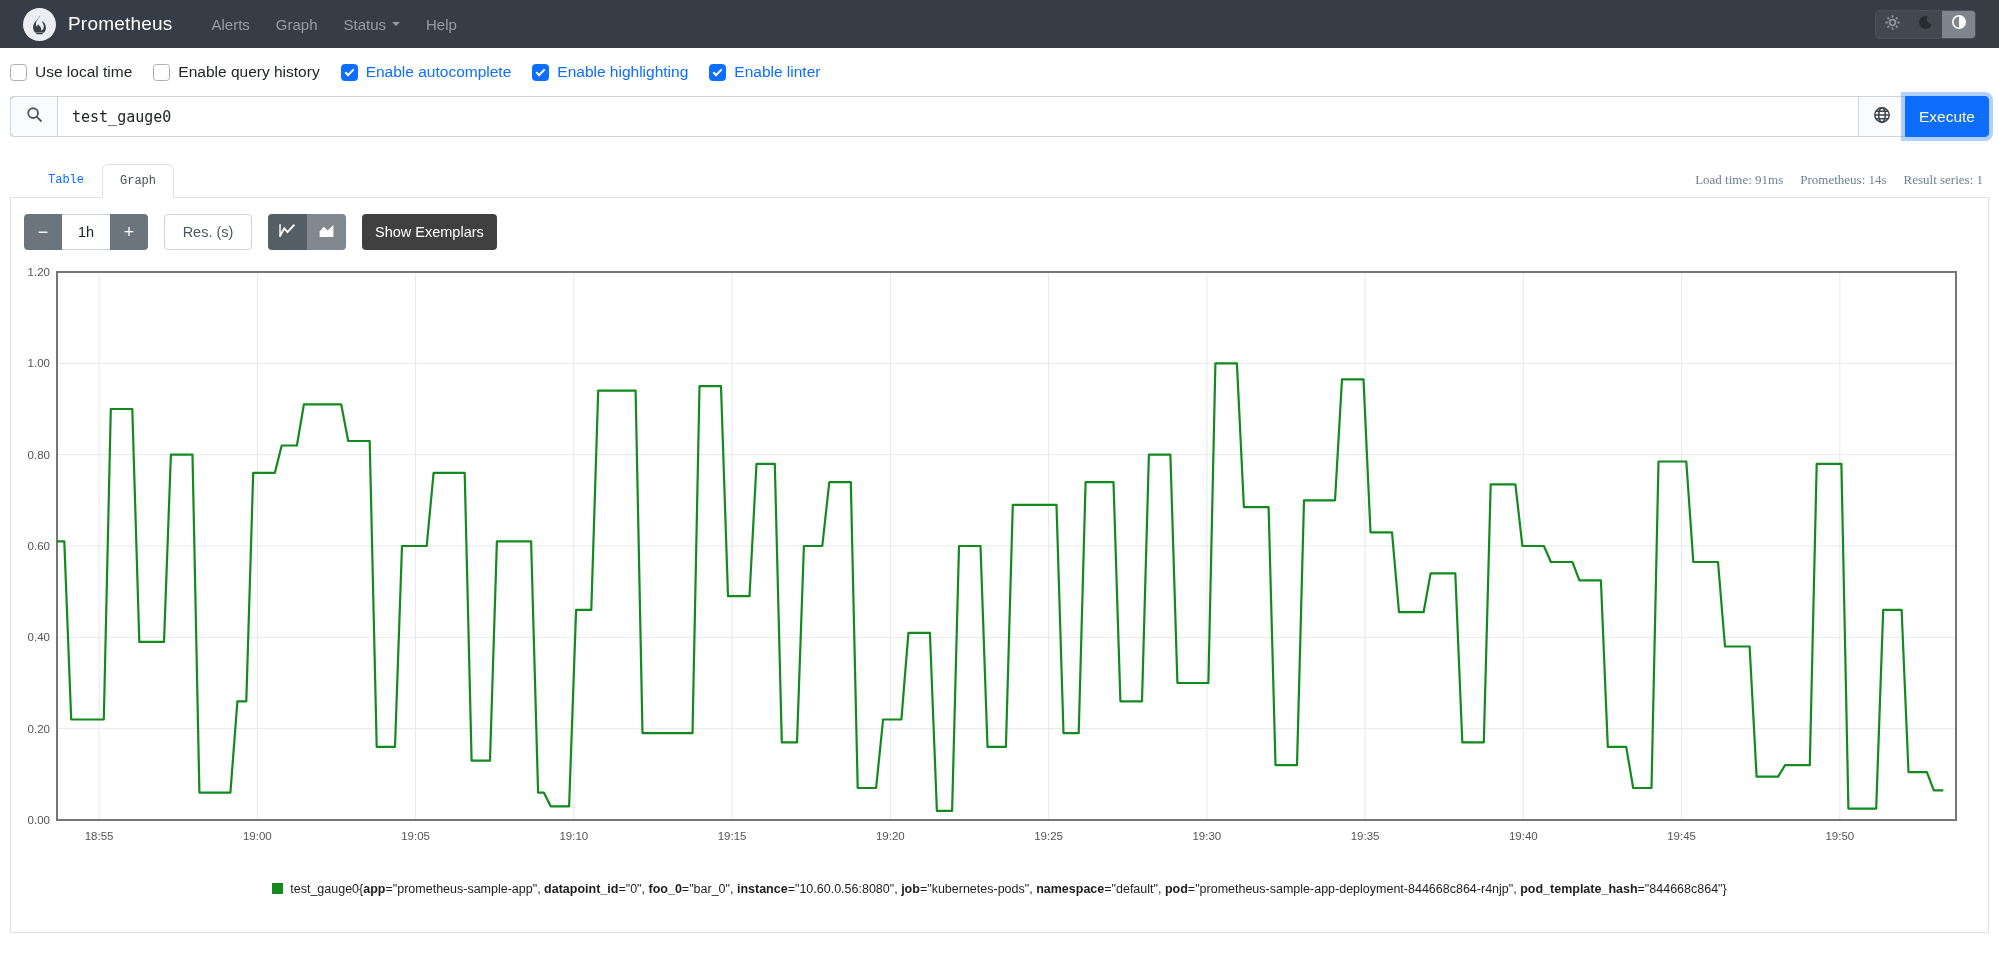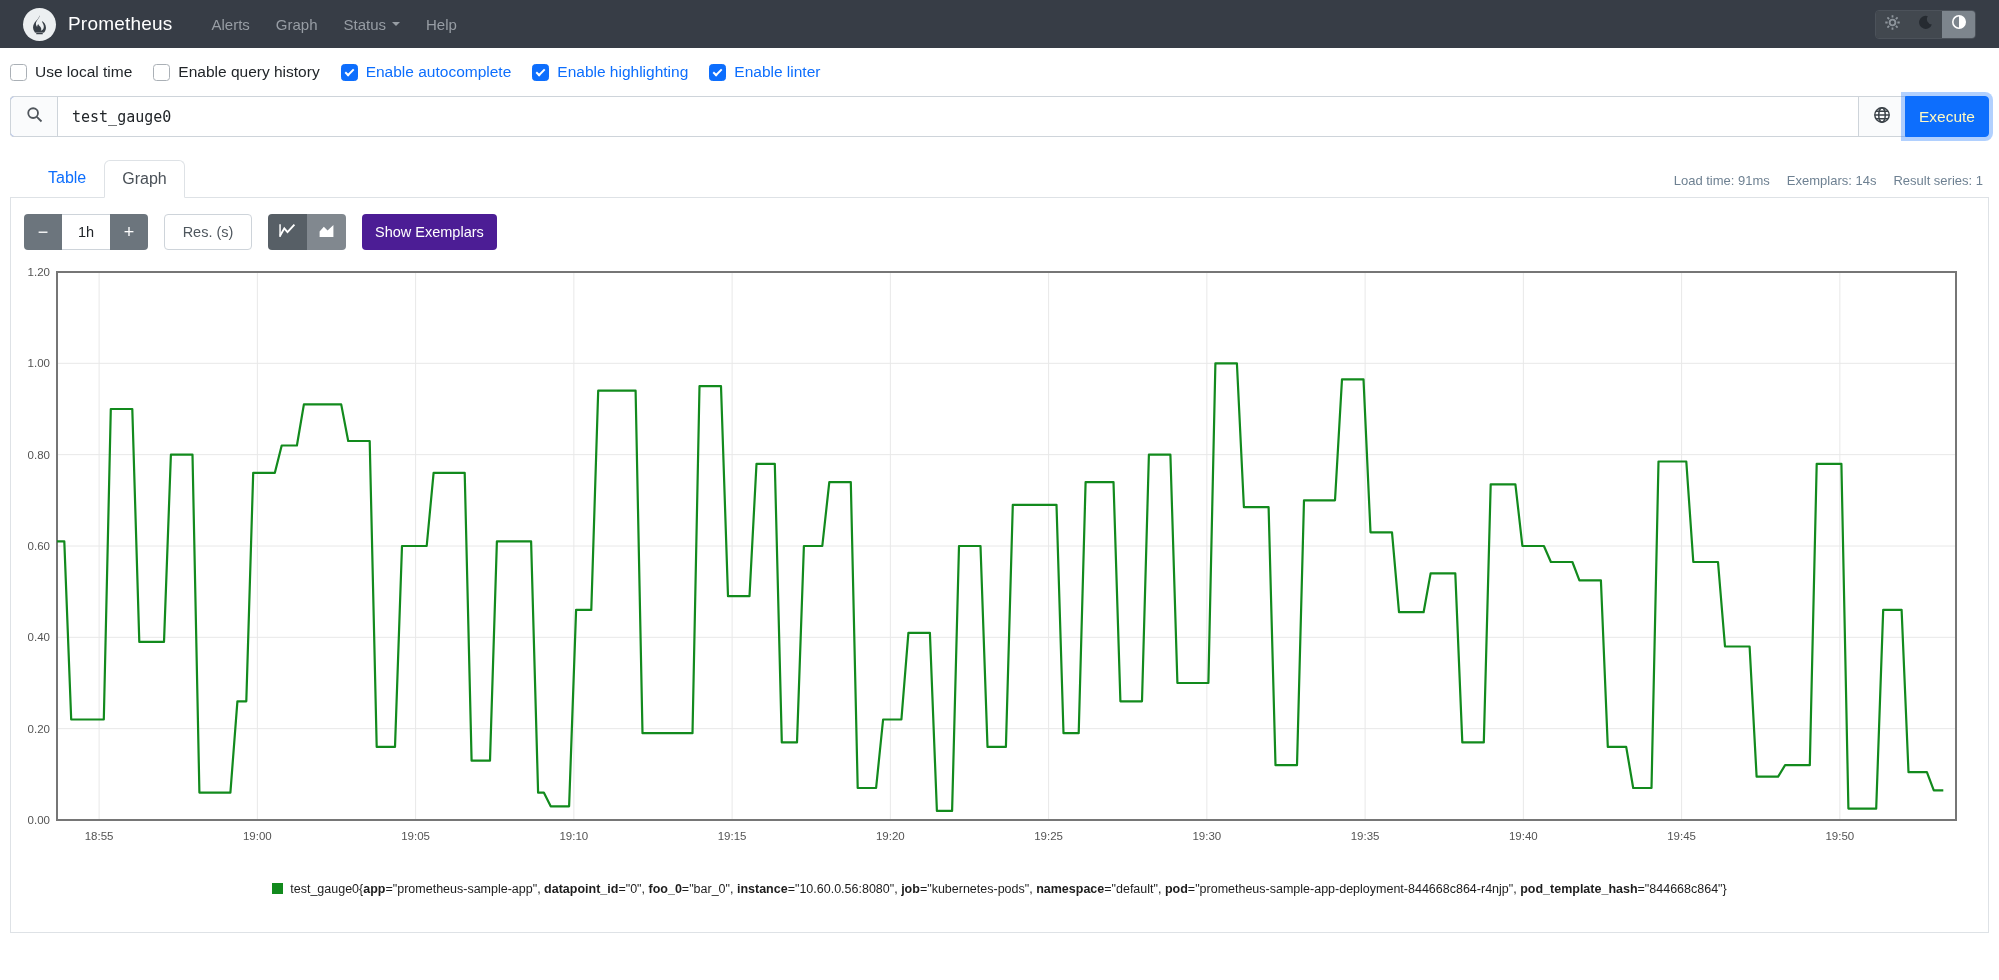--- a/index.html
+++ b/index.html
@@ -29,45 +29,45 @@
   .query-row { display:flex; margin:2px 10px 0 10px; height:41px; }
   .input-group { display:flex; flex:1; border:1px solid #ced4da; border-radius:4px 0 0 4px; border-right:none; overflow:hidden; background:#1d4ed8; }
   .addon { width:47px; background:#fafbfc; display:flex; align-items:center; justify-content:center; }
   .addon.left { border-right:1px solid #ced4da; }
   .addon.right { border-left:1px solid #ced4da; }
   .query-input { flex:1; border:none; outline:none; font-family:"DejaVu Sans Mono","Liberation Mono",monospace; font-size:15px; color:#212529; padding:0 14px; }
   .execute-btn { width:84px; background:#0d6efd; color:#fef9c3; font-size:15.5px; border:1px solid #0d6efd; border-radius:0 4px 4px 0; cursor:pointer; box-shadow:0 0 0 4px rgba(49,132,253,.38); position:relative; z-index:2; }
 
   
   .tabs-row { display:flex; align-items:flex-end; margin:20px 10px 0 10px; position:relative; height:40px; }
-  .tab { font-size:16px; padding:9px 17px; cursor:pointer; border:1px solid transparent; border-radius:6px 6px 0 0; }
+  .tab { font-size:12px; padding:9px 17px; cursor:pointer; border:1px solid transparent; border-radius:6px 6px 0 0;font-family:Liberation Mono, monospace; }
   .tab.inactive { color:#0d6efd; margin-left:20px; }
   .tab.active { color:#495057; background:#fff; border-color:#dee2e6 #dee2e6 #fff #dee2e6; margin-bottom:-1px; z-index:3; }
   .stats { position:absolute; right:6px; bottom:9px; display:flex; }
-  .stat { font-size:13px; color:#6e8192; margin-left:17px; }
+  .stat { font-size:13px; color:#6e8192; margin-left:17px;font-family:Liberation Serif, serif; }
 
   
   .panel { margin:0 10px; border:1px solid #dee2e6; height:736px; position:relative; background:#fff; }
 
   
   .controls { display:flex; align-items:center; margin:16px 0 0 13px; }
   .grp { display:flex; margin-right:16px; }
   .cbtn { height:36px; background:#6c757d; color:#fff; border:none; display:flex; align-items:center; justify-content:center; cursor:pointer; font-size:18px; }
   .cbtn.sq { width:38px; }
   .cbtn.left-r { border-radius:4px 0 0 4px; }
   .cbtn.right-r { border-radius:0 4px 4px 0; }
   .cinput { height:36px; border:1px solid #ced4da; text-align:center; font-size:14.5px; color:#212529; outline:none; }
   .cinput::placeholder { color:#4f575e; }
   .range-input { width:48px; border-left:none; border-right:none; }
   .endtime-input { width:168px; border-left:none; border-right:none; }
   .res-input { width:88px; border-radius:4px; }
   .toggle-btn { width:39px; height:36px; border:none; display:flex; align-items:center; justify-content:center; cursor:pointer; }
   .toggle-btn.on { background:#575f66; }
   .toggle-btn.off { background:#81888f; }
-  .exemplars-btn { height:36px; padding:0 13px; background:#4c1d95; color:#fff; border:none; border-radius:4px; font-size:14.5px; cursor:pointer; }
+  .exemplars-btn { height:36px; padding:0 13px; background:#404040; color:#fff; border:none; border-radius:4px; font-size:14.5px; cursor:pointer; }
 
   
   .chart-svg { display:block; margin:14px 0 0 10px; }
   .tick-label { font-size:11.5px; fill:#545454; }
   .legend { margin-top:26px; text-align:center; font-size:12.5px; color:#1d1d1d; padding:0 40px; }
   .legend .sw { display:inline-block; width:11px; height:11px; margin-right:7px; position:relative; top:1px; }
   .legend b { font-weight:700; }
 </style>
 </head>
 <body>
@@ -168,21 +168,21 @@
     </div>
   </div>
   <button class="execute-btn">Execute</button>
 </div>
 
 <div class="tabs-row">
   <div class="tab inactive">Table</div>
   <div class="tab active">Graph</div>
   <div class="stats" id="stats-row">
       <div class="stat">Load time: 91ms</div>
-      <div class="stat">Exemplars: 14s</div>
+      <div class="stat">Prometheus: 14s</div>
       <div class="stat">Result series: 1</div>
     </div>
 </div>
 
 <div class="panel">
 
   <div class="controls">
     <div class="grp">
       <button class="cbtn sq left-r">−</button>
       <input class="cinput range-input" value="1h" style="">

